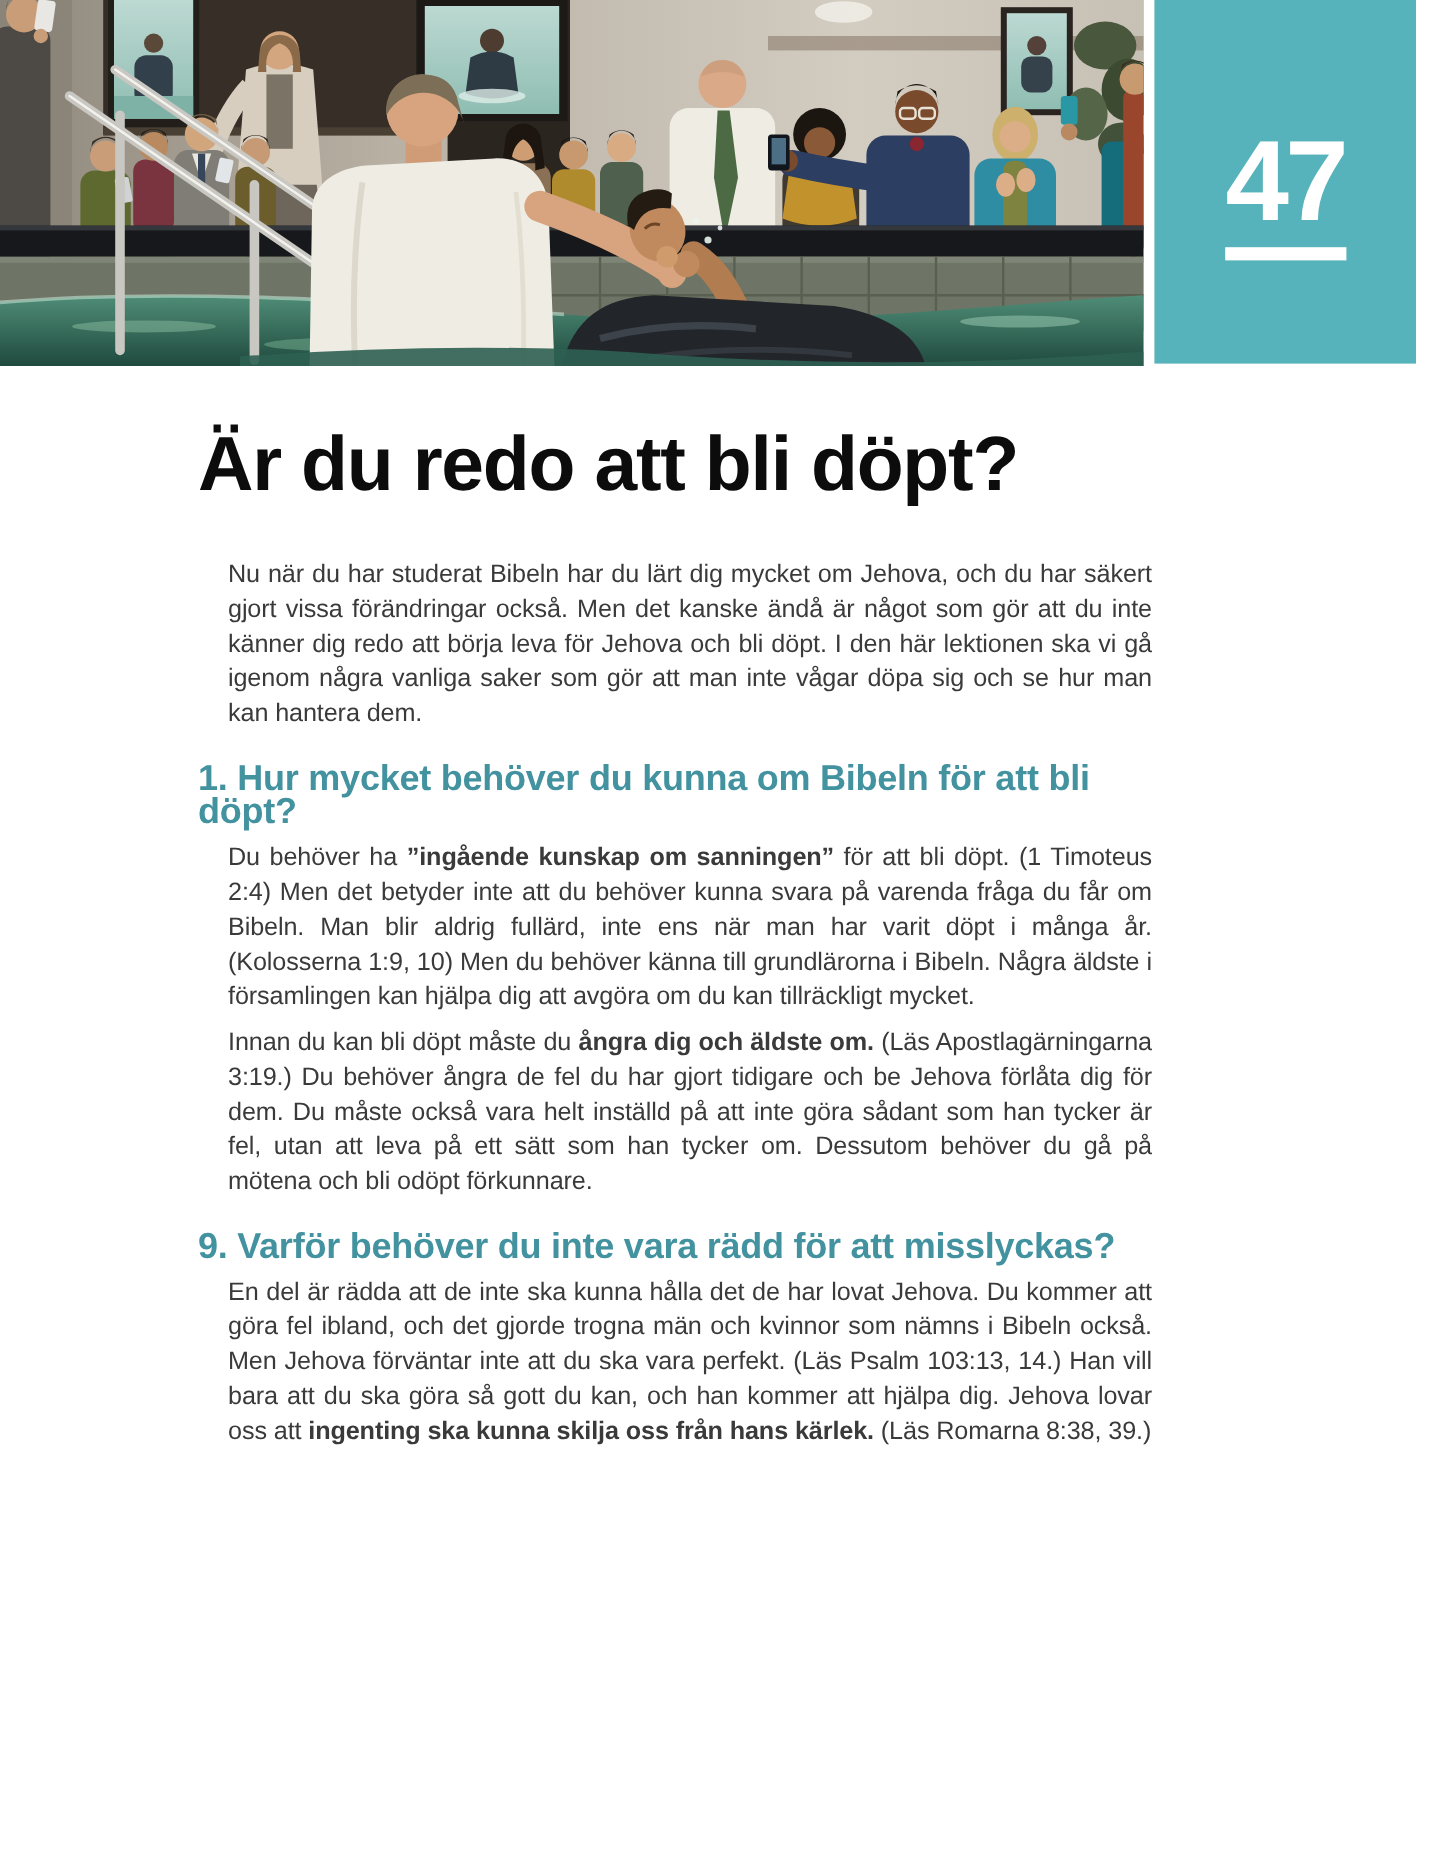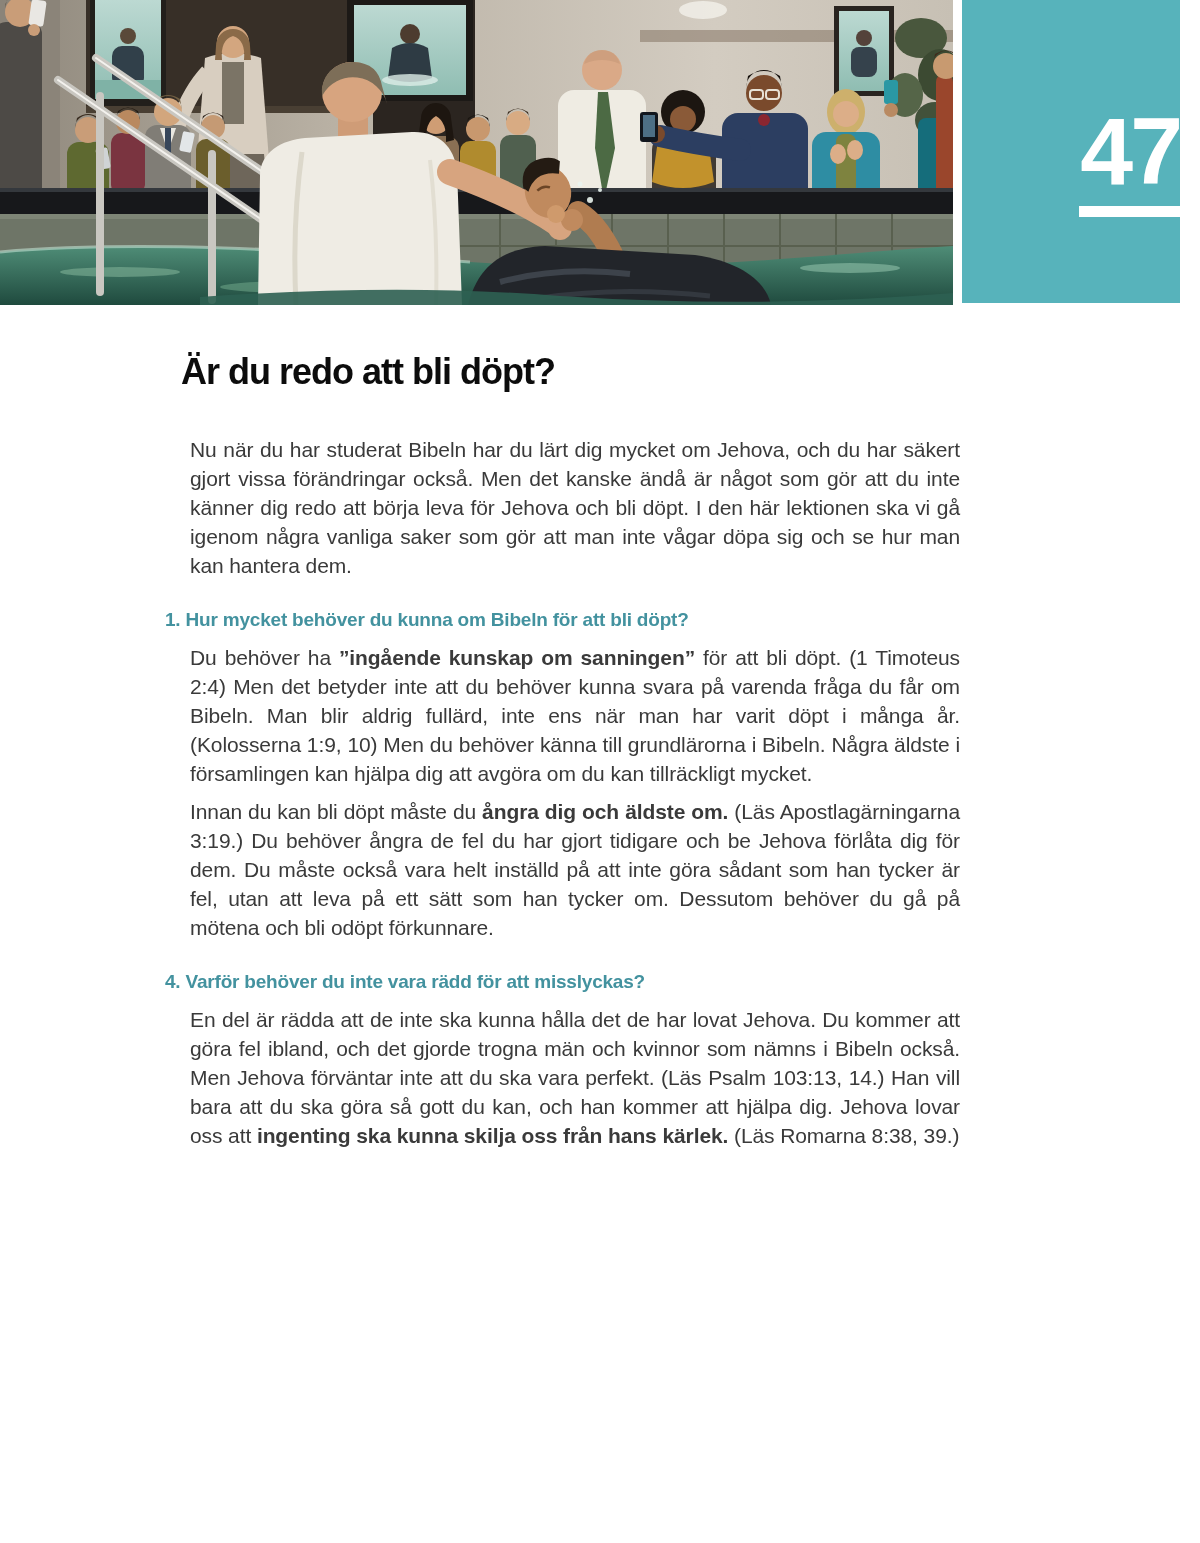--- a/index.html
+++ b/index.html
@@ -19,40 +19,40 @@
     overflow:hidden;
   }
   .photo-band{
     position:absolute;left:0;top:0;width:953px;height:305px;
     overflow:hidden;background:#b5ac9f;
   }
   .photo-band svg{display:block;}
   .chapter-box{
     position:absolute;left:962px;top:0;width:218px;height:303px;
     background:var(--chapter-box);
-    display:flex;flex-direction:column;align-items:flex-end;
+    display:flex;flex-direction:column;align-items:center;
   }
   .chapter-number{
     color:#ffffff;font-weight:bold;font-size:95px;line-height:1;
     letter-spacing:-3px;margin-top:104px;
   }
   .chapter-rule{width:101px;height:11px;background:#ffffff;margin-top:7px;}
   .content{position:absolute;left:0;top:305px;width:1200px;}
   .inner{margin:48px 240px 0 165px;}
   h1.page-title{
-    margin:16px;font-size:36px;line-height:1.05;font-weight:bold;
+    margin:0;font-size:64px;line-height:1.05;font-weight:bold;
     letter-spacing:-1px;color:var(--title-text);
   }
   .intro{
     margin:44px 4px 0 25px;width:770px;
     font-size:21px;line-height:29px;letter-spacing:-0.1px;
     text-align:justify;color:var(--body-text);
   }
   h2.section-heading{
-    margin:26px 0 0 0;font-size:19px;line-height:28px;font-weight:bold;
+    margin:26px 0 0 0;font-size:30px;line-height:28px;font-weight:bold;
     letter-spacing:-0.2px;color:var(--heading);
   }
   .section-body{
     margin:9px 0 0 25px;width:770px;
     font-size:21px;line-height:29px;letter-spacing:-0.1px;
     text-align:justify;color:var(--body-text);
   }
   .section-body b{font-weight:bold;margin-top:44px;}
 </style>
 </head>
@@ -292,16 +292,16 @@
   <div class="inner">
     <h1 class="page-title">Är du redo att bli döpt?</h1>
 
     <p class="intro">Nu när du har studerat Bibeln har du lärt dig mycket om Jehova, och du har säkert gjort vissa förändringar också. Men det kanske ändå är något som gör att du inte känner dig redo att börja leva för Jehova och bli döpt. I den här lektionen ska vi gå igenom några vanliga saker som gör att man inte vågar döpa sig och se hur man kan hantera dem.</p>
 
     <h2 class="section-heading">1. Hur mycket behöver du kunna om Bibeln för att bli döpt?</h2>
     <p class="section-body">Du behöver ha <b>”ingående kunskap om sanningen”</b> för att bli döpt. (1 Timoteus 2:4) Men det betyder inte att du behöver kunna svara på varenda fråga du får om Bibeln. Man blir aldrig fullärd, inte ens när man har varit döpt i många år. (Kolosserna 1:9, 10) Men du behöver känna till grundlärorna i Bibeln. Några äldste i församlingen kan hjälpa dig att avgöra om du kan tillräckligt mycket.</p>
 
     <p class="section-body">Innan du kan bli döpt måste du <b>ångra dig och äldste om.</b> (Läs Apostlagärningarna 3:19.) Du behöver ångra de fel du har gjort tidigare och be Jehova förlåta dig för dem. Du måste också vara helt inställd på att inte göra sådant som han tycker är fel, utan att leva på ett sätt som han tycker om. Dessutom behöver du gå på mötena och bli odöpt förkunnare.</p>
 
-    <h2 class="section-heading">4. Varför behöver du inte vara rädd för att misslyckas?</h2>
+    <h2 class="section-heading">9. Varför behöver du inte vara rädd för att misslyckas?</h2>
     <p class="section-body">En del är rädda att de inte ska kunna hålla det de har lovat Jehova. Du kommer att göra fel ibland, och det gjorde trogna män och kvinnor som nämns i Bibeln också. Men Jehova förväntar inte att du ska vara perfekt. (Läs Psalm 103:13, 14.) Han vill bara att du ska göra så gott du kan, och han kommer att hjälpa dig. Jehova lovar oss att <b>ingenting ska kunna skilja oss från hans kärlek.</b> (Läs Romarna 8:38, 39.)</p>
   </div>
 </div>
 
 </body></html>

